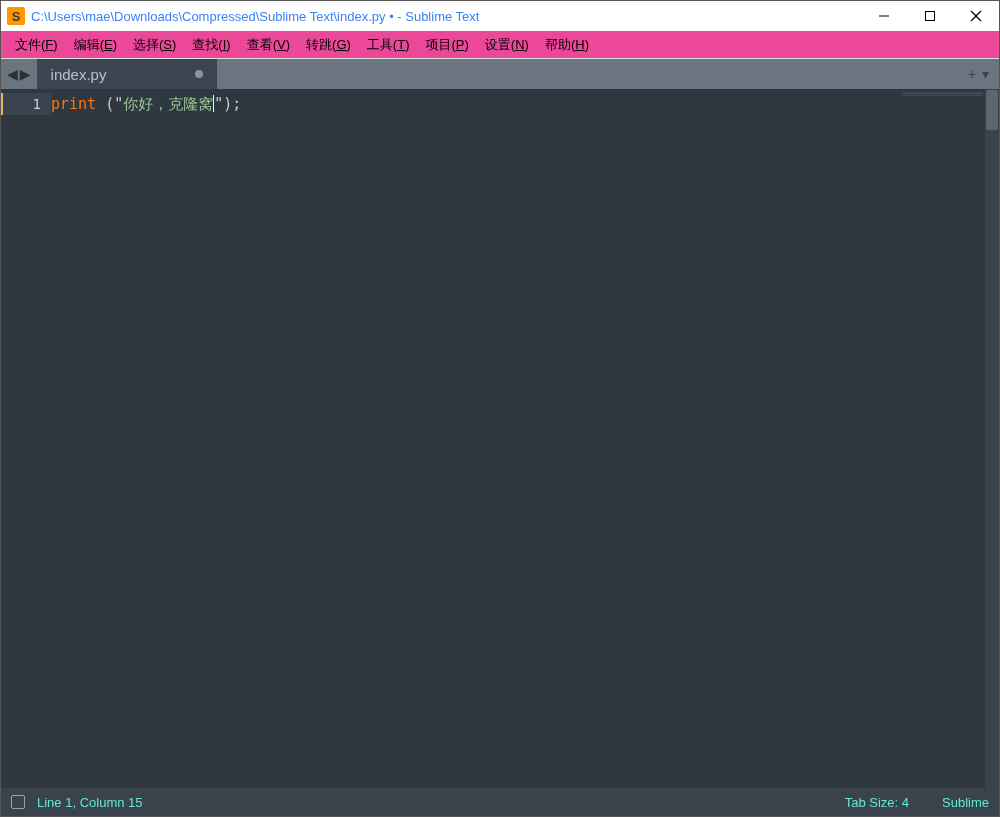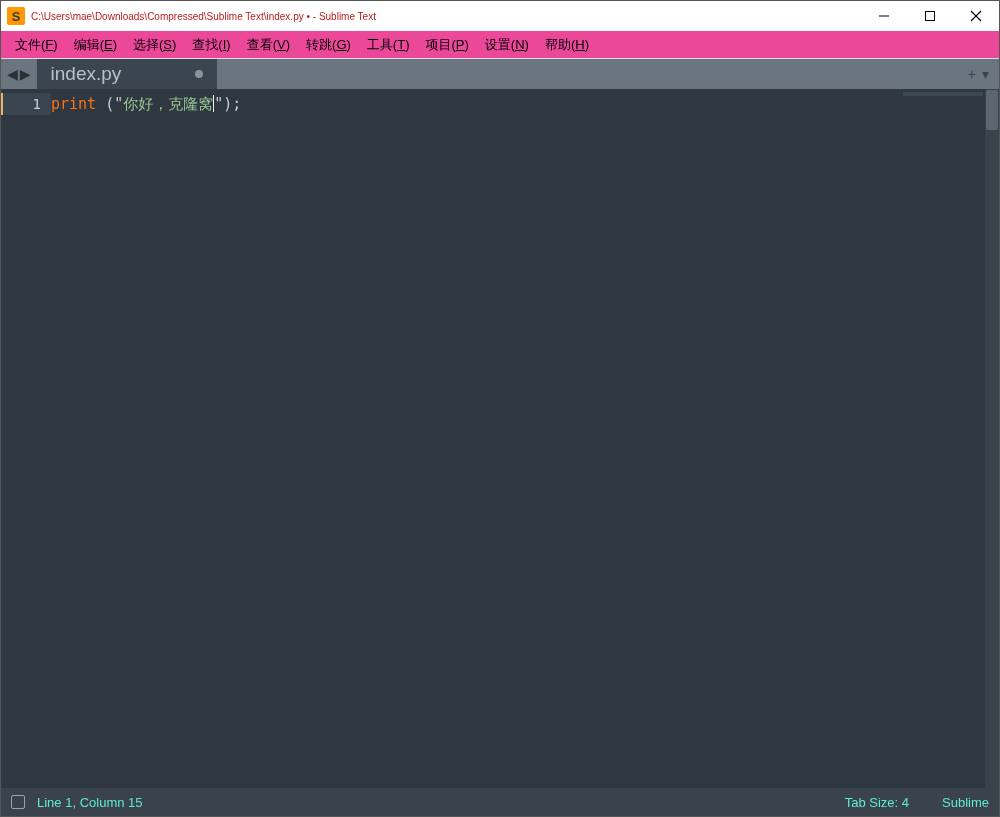--- a/index.html
+++ b/index.html
@@ -3,35 +3,35 @@
 <meta charset="utf-8">
 <style>
   * { box-sizing: border-box; margin: 0; padding: 0; }
   html, body { width: 1000px; height: 817px; overflow: hidden; font-family: "Segoe UI", "Microsoft YaHei", sans-serif; background: #fff; }
   .window { width: 1000px; height: 817px; display: flex; flex-direction: column; border: 1px solid #555; }
   
   
   .titlebar { height: 30px; background: #fff; display: flex; align-items: center; padding-left: 6px; }
   .app-icon { width: 18px; height: 18px; background: #ff9800; display: flex; align-items: center; justify-content: center; margin-right: 6px; border-radius: 2px; }
   .app-icon-inner { color: #3a3a3a; font-weight: bold; font-size: 13px; font-family: sans-serif; }
-  .title-text { font-size: 10px; color: #b91c1c; flex: 1; }
+  .title-text { font-size: 13px; color: #3b82f6; flex: 1; }
   .win-controls { display: flex; height: 100%; }
   .win-btn { width: 46px; height: 100%; display: flex; align-items: center; justify-content: center; font-size: 14px; color: #000; cursor: pointer; }
   .win-btn.close { font-size: 16px; }
   
   
   .menubar { height: 28px; background: #ec4899; display: flex; align-items: center; padding-left: 8px; gap: 4px; border-bottom: 1px solid #ddd; }
   .menu-item { font-size: 13px; color: #000; padding: 2px 6px; cursor: pointer; }
   .menu-item u { text-decoration: underline; }
   
   
   .tabbar { height: 30px; background: #6a7580; display: flex; align-items: stretch; }
   .nav-arrows { display: flex; align-items: center; padding: 0 6px; gap: 2px; }
   .nav-arrow { color: #2a3035; font-size: 14px; cursor: pointer; }
-  .tab { background: #3b4550; color: #b8c0c8; display: flex; align-items: center; padding: 0 18px 0 14px; font-size: 19px; position: relative; min-width: 180px; cursor: pointer; }
+  .tab { background: #3b4550; color: #b8c0c8; display: flex; align-items: center; padding: 0 18px 0 14px; font-size: 15px; position: relative; min-width: 180px; cursor: pointer; }
   .tab-dirty { position: absolute; right: 14px; width: 8px; height: 8px; border-radius: 50%; background: #8a929a; }
   .tab-add { margin-left: auto; display: flex; align-items: center; padding-right: 10px; gap: 6px; color: #3a424a; }
   .tab-add-btn { font-size: 14px; cursor: pointer; }
   
   
   .editor-wrap { flex: 1; display: flex; background: #2f3841; position: relative; }
   .gutter { width: 50px; background: #2f3841; padding-top: 4px; text-align: right; padding-right: 10px; }
   .line-num { color: #8a97a3; font-size: 14px; font-family: Consolas, monospace; line-height: 22px; }
   .line-num.active { background: #3a444f; color: #c5ced6; padding-right:10px; margin-right:-10px; border-left:2px solid #e5b567;}
   .code-area { flex: 1; padding-top: 4px; font-family: Consolas, "Microsoft YaHei", monospace; font-size: 15px; line-height: 22px; position: relative; }

